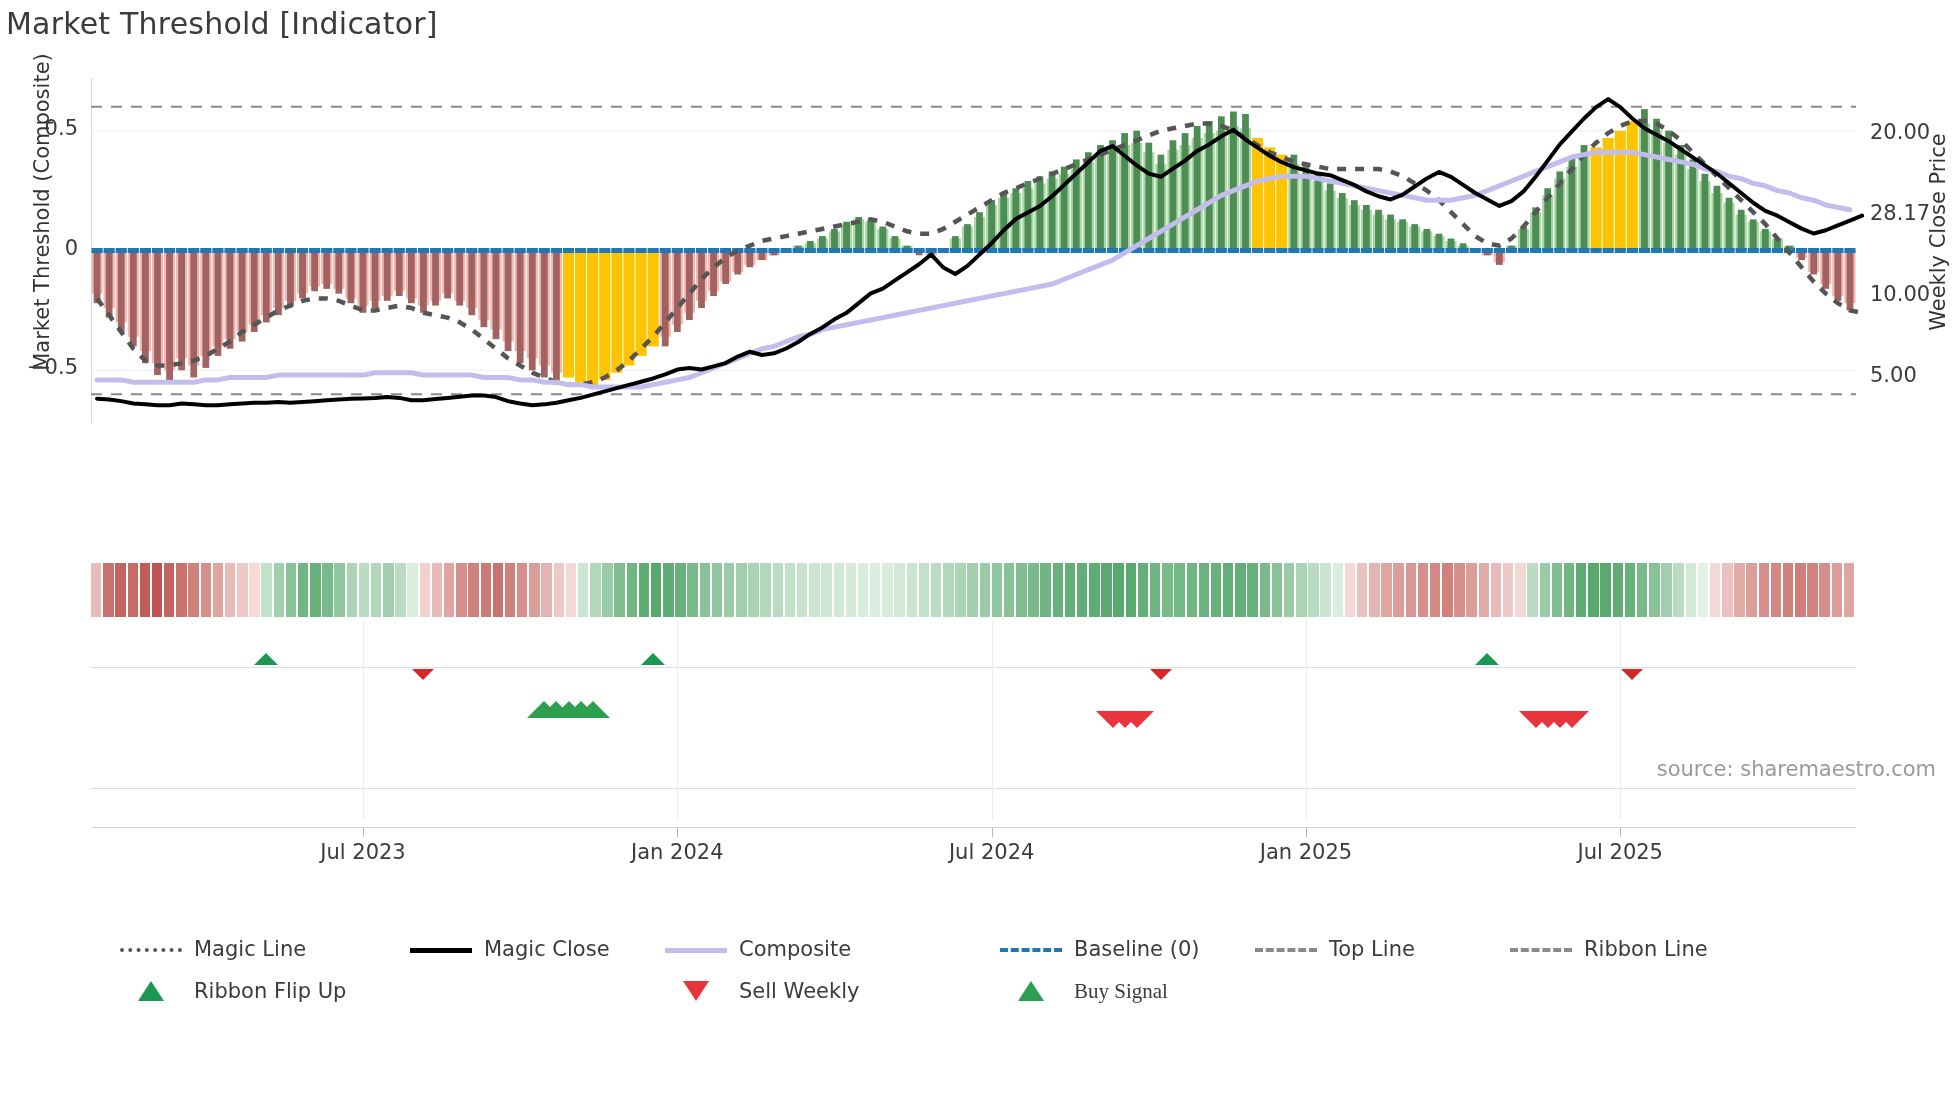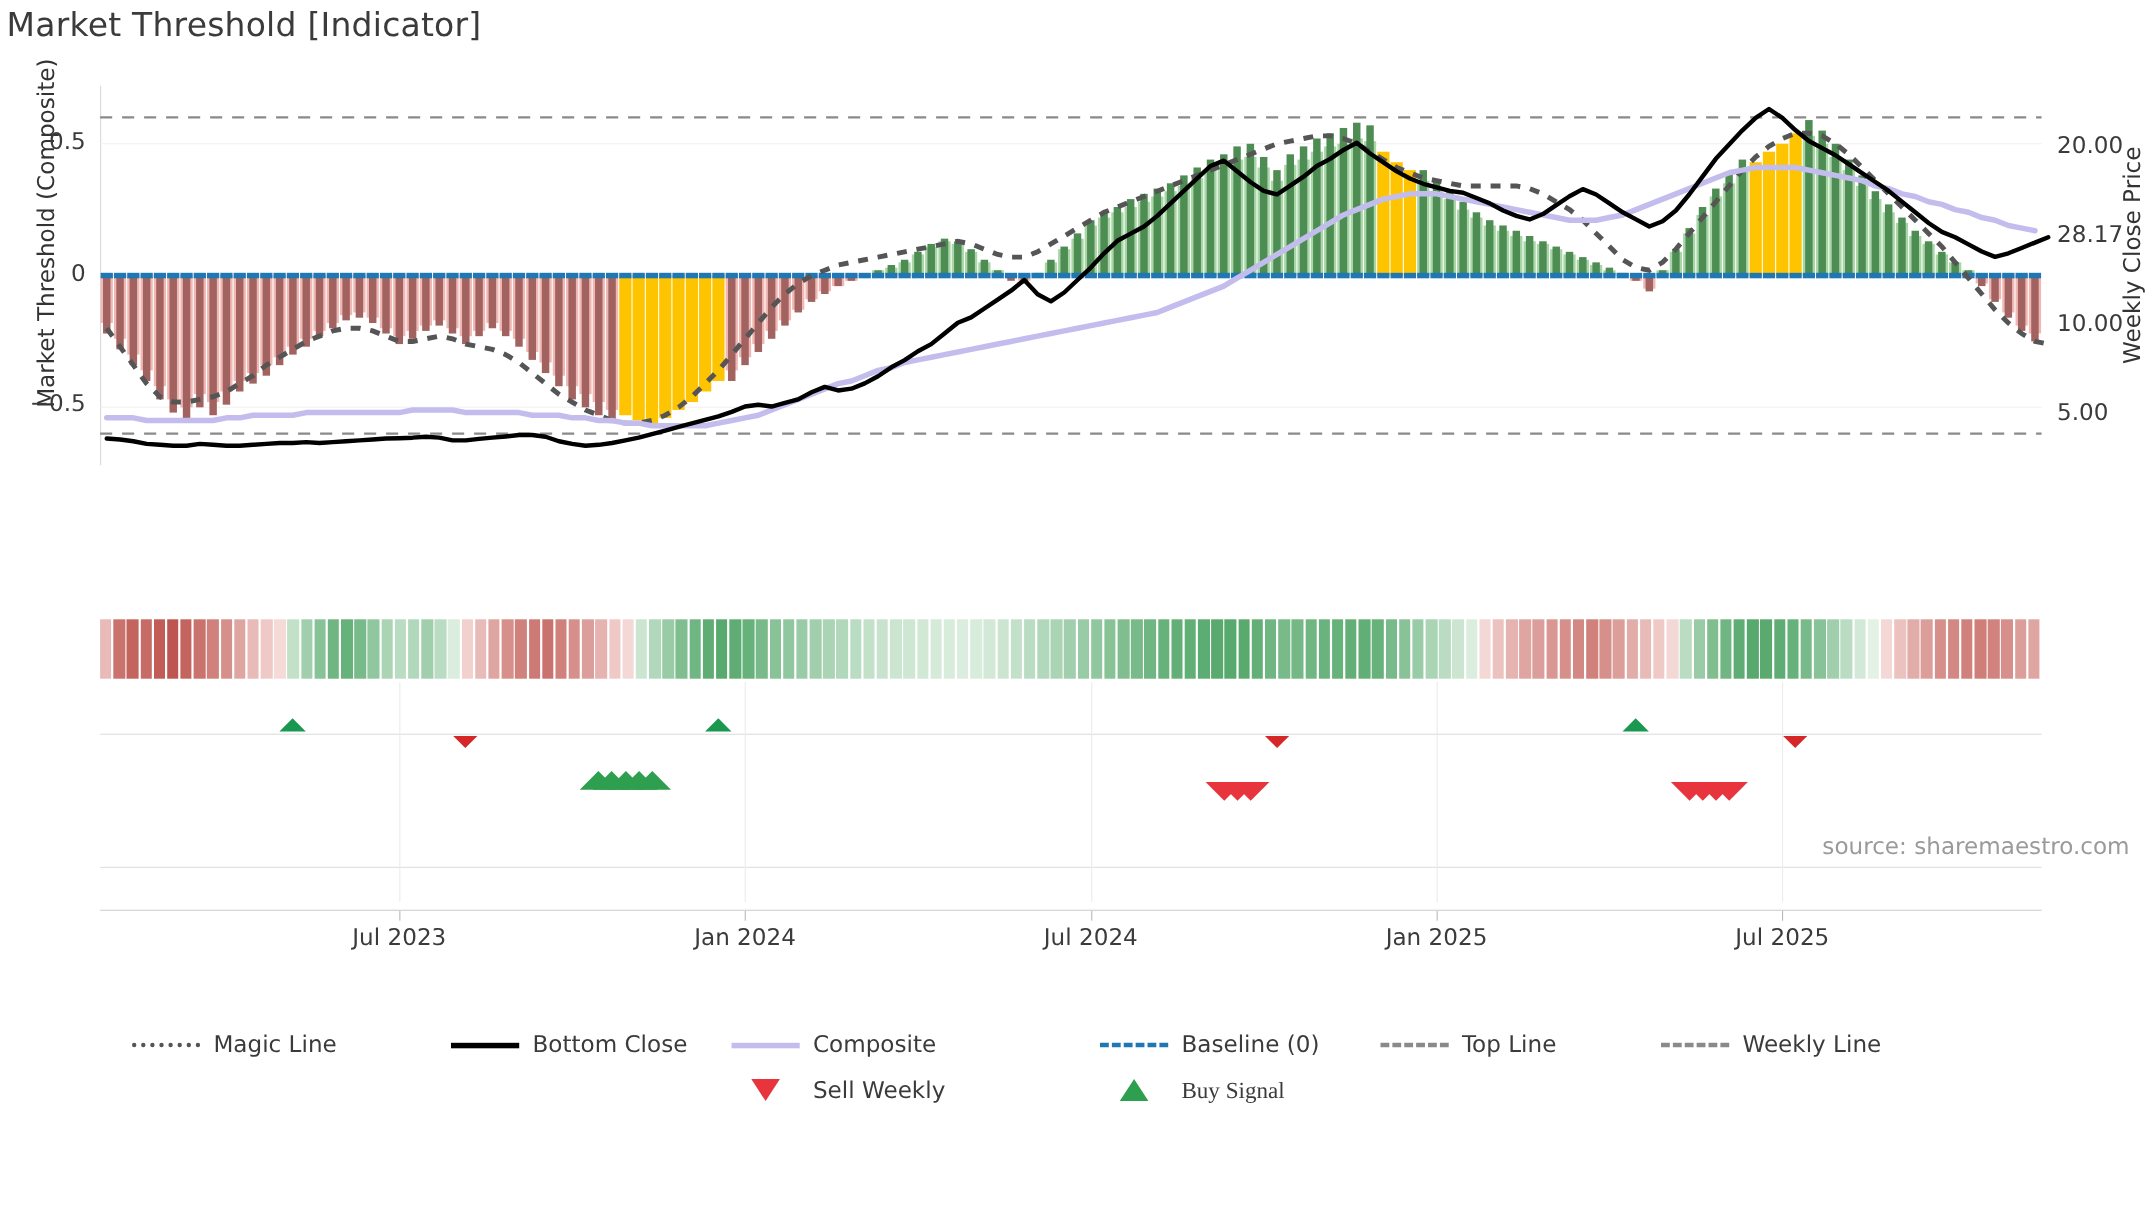--- a/index.html
+++ b/index.html
@@ -707,21 +707,21 @@
         <div class="legitem" style="position: absolute; left: 0px;">
           <div class="swatch">
             <i style="border-top: 4px dotted rgb(85, 85, 85);"></i>
           </div>
           <span class="legtext">Magic Line</span>
         </div>
         <div class="legitem" style="position: absolute; left: 290px;">
           <div class="swatch">
             <i style="border-top: 5px solid rgb(0, 0, 0);"></i>
           </div>
-          <span class="legtext">Bottom Close</span>
+          <span class="legtext">Magic Close</span>
         </div>
         <div class="legitem" style="position: absolute; left: 545px;">
           <div class="swatch">
             <i style="border-top: 5px solid rgb(195, 189, 238);"></i>
           </div>
           <span class="legtext">Composite</span>
         </div>
         <div class="legitem" style="position: absolute; left: 880px;">
           <div class="swatch">
             <i style="border-top: 4px dashed rgb(31, 119, 180);"></i>
@@ -731,24 +731,30 @@
         <div class="legitem" style="position: absolute; left: 1135px;">
           <div class="swatch">
             <i style="border-top: 4px dashed rgb(138, 138, 138);"></i>
           </div>
           <span class="legtext">Top Line</span>
         </div>
         <div class="legitem" style="position: absolute; left: 1390px;">
           <div class="swatch">
             <i style="border-top: 4px dashed rgb(138, 138, 138);"></i>
           </div>
-          <span class="legtext">Weekly Line</span>
+          <span class="legtext">Ribbon Line</span>
         </div>
       </div>
       <div class="legrow" style="position: relative; height: 42px;">
+        <div class="legitem" style="position: absolute; left: 0px;">
+          <div class="sw-mark">
+            <div style="width: 0px; height: 0px; border-left: 13px solid transparent; border-right: 13px solid transparent; border-bottom: 20px solid rgb(26, 152, 80);"></div>
+          </div>
+          <span class="legtext">Ribbon Flip Up</span>
+        </div>
         <div class="legitem" style="position: absolute; left: 545px;">
           <div class="sw-mark">
             <div style="width: 0px; height: 0px; border-left: 13px solid transparent; border-right: 13px solid transparent; border-top: 20px solid rgb(232, 52, 60);"></div>
           </div>
           <span class="legtext">Sell Weekly</span>
         </div>
         <div class="legitem" style="position: absolute; left: 880px; font-family: Liberation Serif, serif;">
           <div class="sw-mark">
             <div style="width: 0px; height: 0px; border-left: 13px solid transparent; border-right: 13px solid transparent; border-bottom: 20px solid rgb(46, 158, 79);"></div>
           </div>

